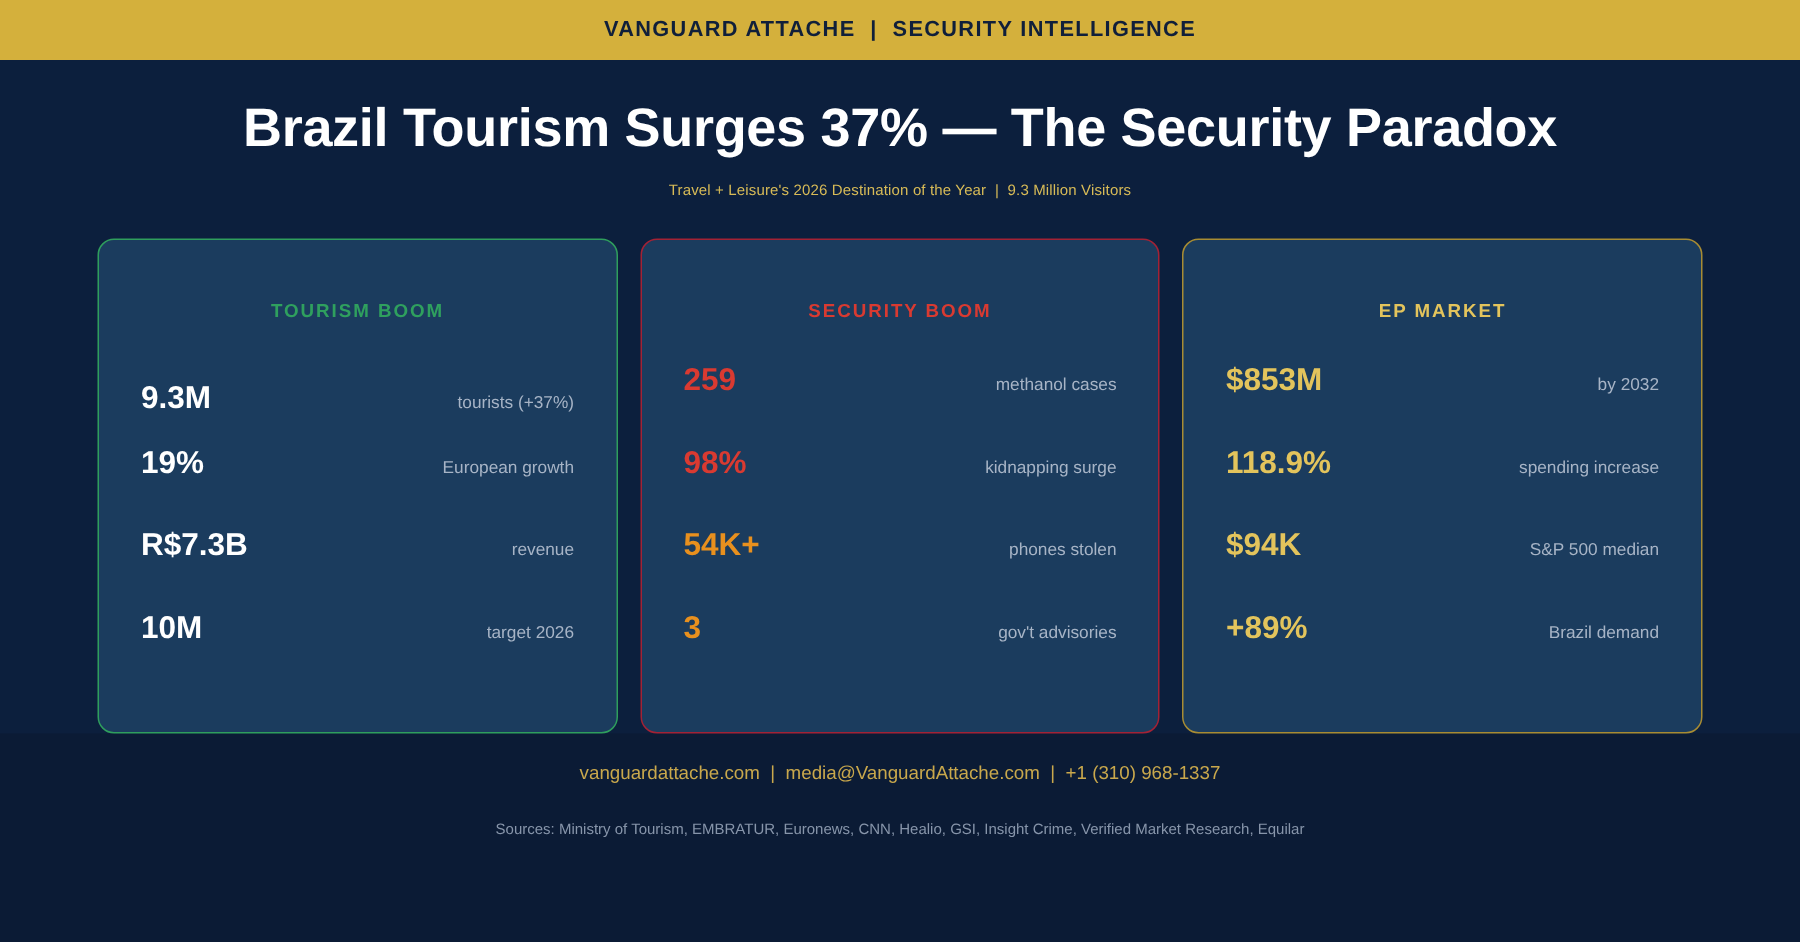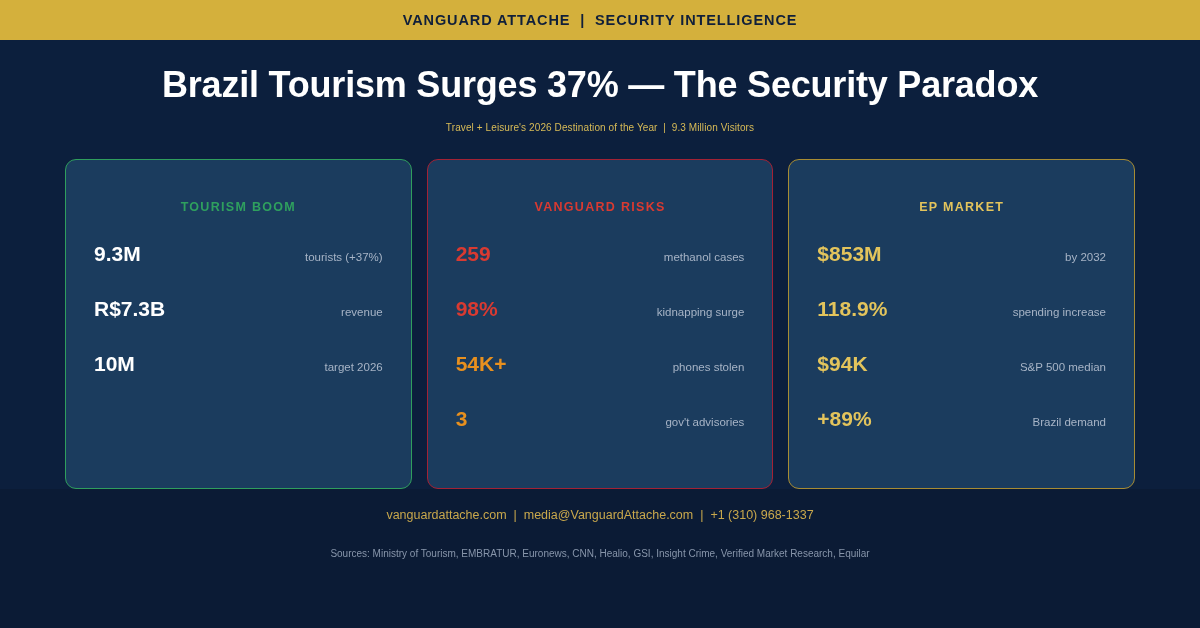--- a/index.html
+++ b/index.html
@@ -135,35 +135,39 @@
   <div class="headline-wrap">
     <h1 class="headline">Brazil Tourism Surges 37% — The Security Paradox</h1>
     <div class="subhead">Travel + Leisure's 2026 Destination of the Year  |  9.3 Million Visitors</div>
   </div>
 
   <div class="cards">
 
     <div class="card tourism">
       <div class="card-title">TOURISM BOOM</div>
       <div class="stat-row">
-        <span class="stat-value" style="color: rgb(255, 255, 255);">9.3M</span>
+        <span class="stat-value" style="color: rgb(255, 255, 255); margin-top: 12px;">9.3M</span>
         <span class="stat-label">tourists (+37%)</span>
+      </div>
+      <div class="stat-row">
+        <span class="stat-value" style="color: rgb(255, 255, 255);">19%</span>
+        <span class="stat-label">European growth</span>
       </div>
       <div class="stat-row">
         <span class="stat-value" style="color: rgb(255, 255, 255);">R$7.3B</span>
         <span class="stat-label">revenue</span>
       </div>
       <div class="stat-row">
         <span class="stat-value" style="color: rgb(255, 255, 255);">10M</span>
         <span class="stat-label">target 2026</span>
       </div>
     </div>
 
     <div class="card security">
-      <div class="card-title">VANGUARD RISKS</div>
+      <div class="card-title">SECURITY BOOM</div>
       <div class="stat-row">
         <span class="stat-value" style="color: rgb(217, 58, 49);">259</span>
         <span class="stat-label">methanol cases</span>
       </div>
       <div class="stat-row">
         <span class="stat-value" style="color: rgb(217, 58, 49);">98%</span>
         <span class="stat-label">kidnapping surge</span>
       </div>
       <div class="stat-row">
         <span class="stat-value" style="color: rgb(232, 144, 30);">54K+</span>

